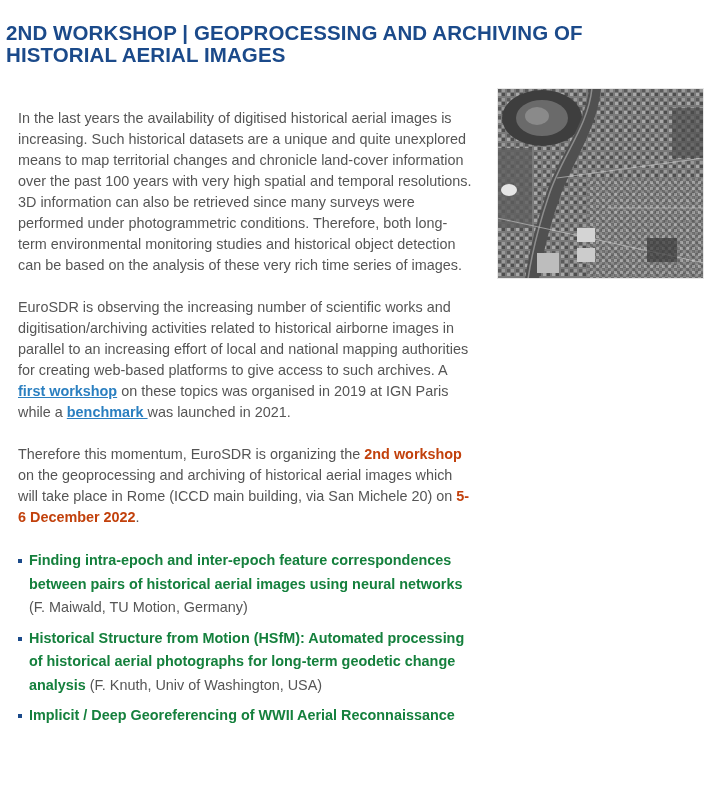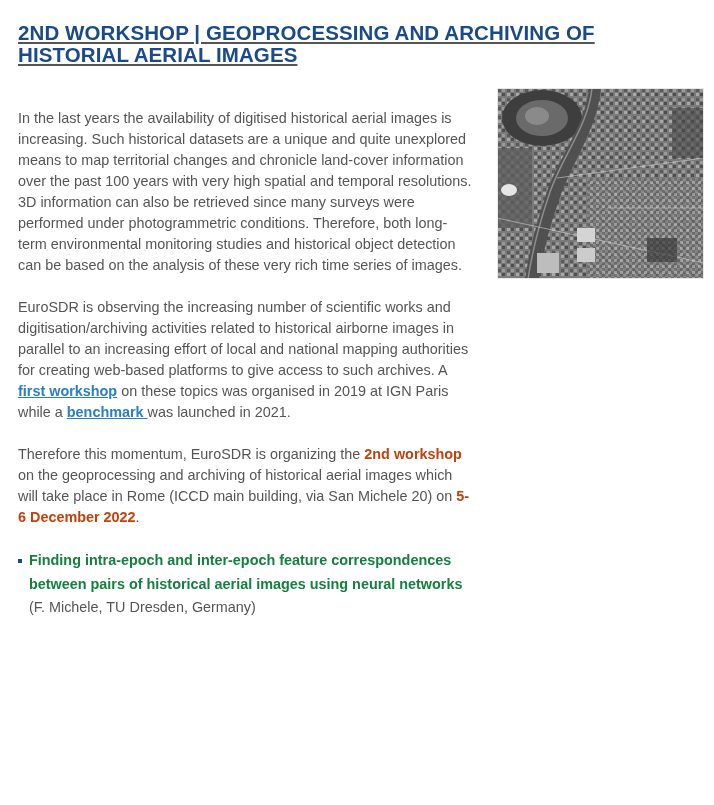--- a/index.html
+++ b/index.html
@@ -10,24 +10,23 @@
     body {
       width: 714px;
       height: 805px;
       overflow: hidden;
       position: relative;
       font-family: "Liberation Sans", "DejaVu Sans", sans-serif;
       color: #555555;
     }
     .article {
       position: absolute;
-      left: 18px;
+      left: 6px;
       top: 22px;
       width: 690px;
-      text-decoration: underline;
     }
     .title {
       margin: 0;
       font-size: 20.5px;
       line-height: 22px;
       font-weight: bold;
       color: #1b4a8a;
       letter-spacing: 0.1px;
       width: 680px;
     }
@@ -138,16 +137,24 @@
   <p>In the last years the availability of digitised historical aerial images is increasing. Such historical datasets are a unique and quite unexplored means to map territorial changes and chronicle land-cover information over the past 100 years with very high spatial and temporal resolutions. 3D information can also be retrieved since many surveys were performed under photogrammetric conditions. Therefore, both long-term environmental monitoring studies and historical object detection can be based on the analysis of these very rich time series of images.</p>
 
   <p><span>EuroSDR is observing the increasing number of scientific works and digitisation/archiving activities related to historical airborne images in parallel to an increasing effort of local and national mapping authorities for creating web-based platforms to give access to such archives. A </span><a href="#">first workshop</a><span> on these topics was organised in 2019 at IGN Paris while a </span><a href="#">benchmark </a><span>was launched in 2021.</span></p>
 
   <p><span>Therefore this momentum, EuroSDR is organizing the </span><b>2nd workshop</b><span> on the geoprocessing and archiving of historical aerial images which will take place in Rome (ICCD main building, via San Michele 20) on </span><b>5-6 December 2022</b><span>.</span></p>
 
 
   <ul class="speakers">
     <li>
       <span class="bullet"></span>
-      <span class="talk">Finding intra-epoch and inter-epoch feature correspondences between pairs of historical aerial images using neural networks</span><span> (F. Michele, TU Dresden, Germany)</span>
+      <span class="talk">Finding intra-epoch and inter-epoch feature correspondences between pairs of historical aerial images using neural networks</span><span> (F. Maiwald, TU Motion, Germany)</span>
+    </li>
+    <li>
+      <span class="bullet"></span>
+      <span class="talk">Historical Structure from Motion (HSfM): Automated processing of historical aerial photographs for long-term geodetic change analysis</span><span> (F. Knuth, Univ of Washington, USA)</span>
+    </li>
+    <li>
+      <span class="bullet"></span>
+      <span class="talk">Implicit / Deep Georeferencing of WWII Aerial Reconnaissance</span><span></span>
     </li>
   </ul>
 </div>
 
 </body></html>

